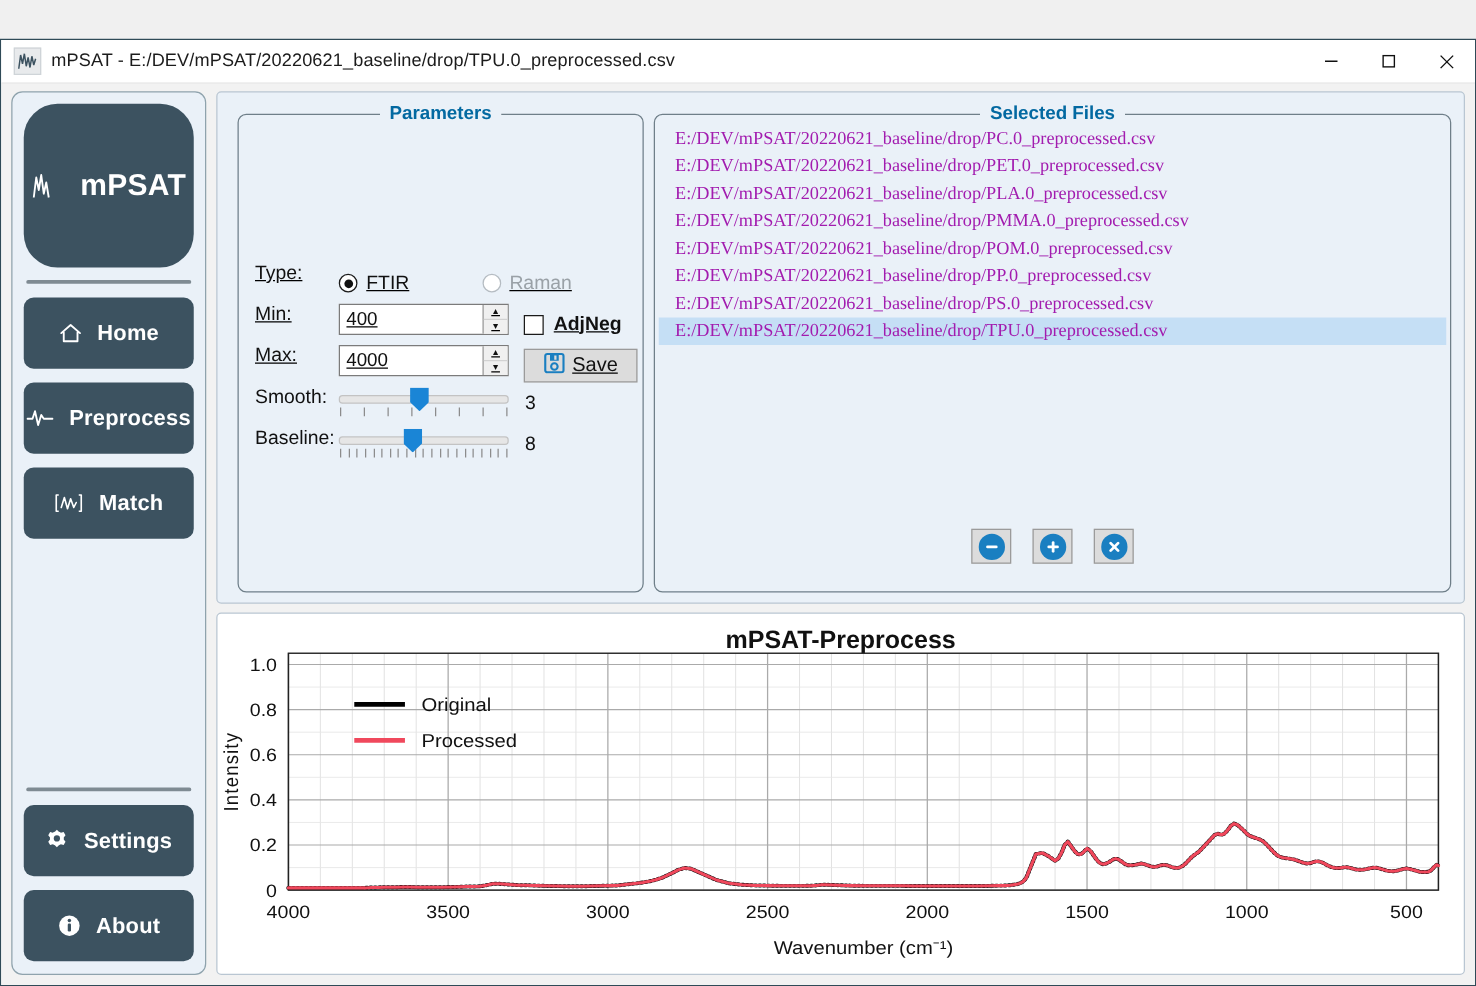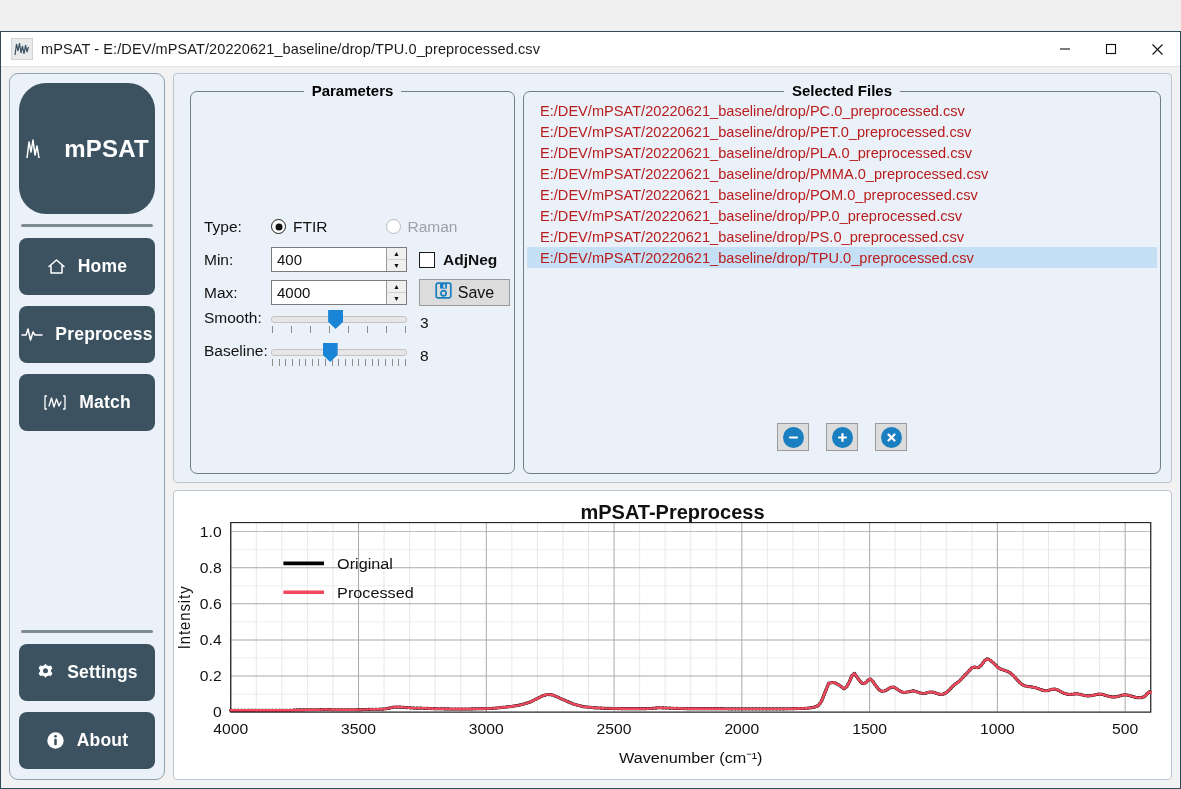--- a/index.html
+++ b/index.html
@@ -90,31 +90,31 @@
   .groupbox{
     position:relative;
     border:1px solid #6f7f89;
     border-radius:7px;
     background:#eaf1f8;
     box-sizing:border-box;
   }
   .group-title{
     position:absolute;top:-10px;left:0;right:0;
     text-align:center;
-    font-size:15px;font-weight:bold;color:#000000;
+    font-size:15px;font-weight:bold;color:#0369a1;
   }
   .group-title span{background:#eaf1f8;padding:0 8px;}
   .params{width:325px;flex:0 0 325px;margin-top:9px;margin-left:8px;}
   .files{flex:1;min-width:0;margin-top:9px;margin-right:2px;}
   
   .params-inner{
     padding:118px 14px 0 13px;
     display:flex;flex-direction:column;gap:0px;
   }
-  .prow{display:flex;align-items:center;height:33px;}
+  .prow{display:flex;height:33px;text-decoration:underline;}
   .plabel{
     width:67px;flex:0 0 67px;font-size:15.5px;color:#111;
   }
   .radio-wrap{display:flex;align-items:center;gap:7px;width:118px;}
   .radio{
     width:15px;height:15px;border-radius:50%;
     border:1.6px solid #1a1a1a;background:#fff;
     box-sizing:border-box;position:relative;
   }
   .radio.on::after{
@@ -171,21 +171,21 @@
   .ticks i{display:block;width:1px;height:7px;background:#8c8c8c;}
   .slider-val{
     margin-left:13px;font-size:15.5px;color:#111;padding-top:5px;
   }
   
   .files-inner{
     padding:8px 3px 0 3px;height:100%;box-sizing:border-box;
     display:flex;flex-direction:column;
   }
   .file-row{
-    font-size:14.6px;color:#b91c1c;padding:2.5px 0 2.5px 13px;white-space:nowrap;
+    font-size:14.6px;color:#a21caf;padding:2.5px 0 2.5px 13px;white-space:nowrap;font-family:Liberation Serif, serif;
   }
   .file-row.sel{background:#c5dff5;}
   .file-actions{
     margin-top:auto;display:flex;justify-content:center;gap:17px;padding-bottom:22px;
   }
   .act-btn{
     width:32px;height:28px;background:#dcdcdc;border:1px solid #9b9b9b;
     display:flex;align-items:center;justify-content:center;box-sizing:border-box;
   }
   .circ{

